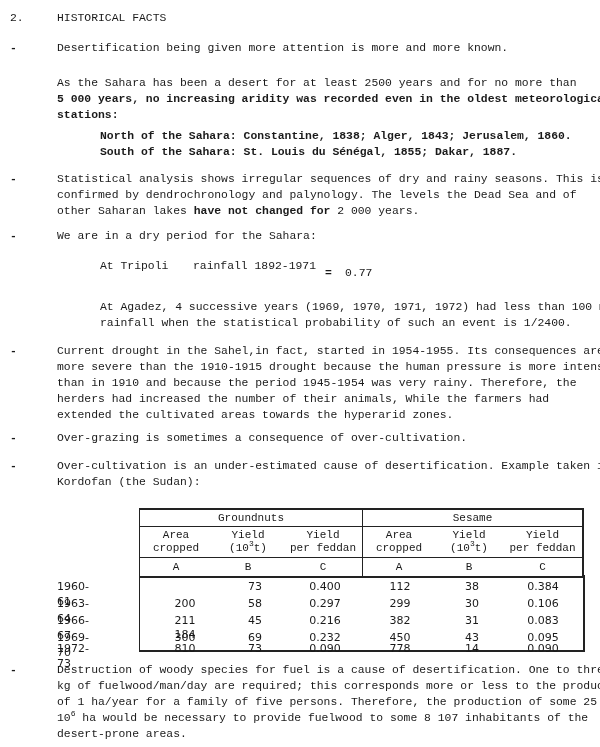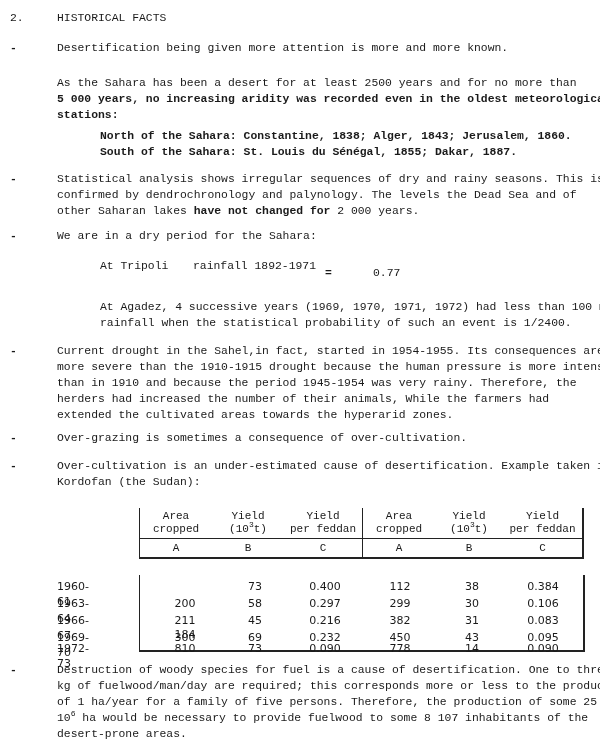--- a/index.html
+++ b/index.html
@@ -64,21 +64,21 @@
 </div>
 
 <span class="dash abs" style="top:229px;">-</span>
 <span class="txt abs" style="top:229px;">We are in a dry period for the Sahara:</span>
 
 <span class="abs" style="left:100px;top:259px;">At Tripoli</span>
 <div class="frac abs" style="left:193px;top:259px;">
   <span class="bot">rainfall 1892-1971</span>
 </div>
 <span class="abs bold" style="left:325px;top:266px;">=</span>
-<span class="abs" style="left:345px;top:266px;margin-left:28px;">0.77</span>
+<span class="abs" style="left:345px;top:266px;">0.77</span>
 
 <span class="abs" style="left:100px;top:300px;">At Agadez, 4 successive years (1969, 1970, 1971, 1972) had less than 100 mm</span>
 <span class="abs" style="left:100px;top:316px;">rainfall when the statistical probability of such an event is 1/2400.</span>
 
 <span class="dash abs" style="top:344px;">-</span>
 <div class="txt" style="top:344px;">
   <div class="abs" style="top:0;">Current drought in the Sahel,in fact, started in  1954-1955.  Its consequences are</div>
   <div class="abs" style="top:16px;">more severe than the 1910-1915 drought because the human pressure is more intense</div>
   <div class="abs" style="top:32px;">than in 1910 and because the period 1945-1954 was very rainy.  Therefore, the</div>
   <div class="abs" style="top:48px;">herders had      increased the number of their animals, While the farmers had</div>
@@ -89,20 +89,24 @@
 <span class="txt abs" style="top:431px;">Over-grazing is sometimes a consequence of over-cultivation.</span>
 
 <span class="dash abs" style="top:459px;">-</span>
 <div class="txt" style="top:459px;">
   <div class="abs" style="top:0;">Over-cultivation is an under-estimated cause of desertification.  Example taken in</div>
   <div class="abs" style="top:16px;">Kordofan (the Sudan):</div>
 </div>
 
 <table class="data">
   <tbody>
+      <tr>
+    <th colspan="3" class="grp l">Groundnuts</th>
+    <th colspan="3" class="grp r">Sesame</th>
+  </tr>
   <tr class="sub">
     <th class="bl" style="width:72px;"><span>Area</span><br><span>cropped</span></th>
     <th style="width:72px;"><span>Yield</span><br><span>(10</span><span class="sup">3</span><span>t)</span></th>
     <th class="mid" style="width:78px;"><span>Yield</span><br><span>per feddan</span></th>
     <th style="width:72px;"><span>Area</span><br><span>cropped</span></th>
     <th style="width:68px;"><span>Yield</span><br><span>(10</span><span class="sup">3</span><span>t)</span></th>
     <th class="br"><span>Yield</span><br><span>per feddan</span></th>
   </tr>
   <tr class="letters">
     <th class="bl">A</th>

